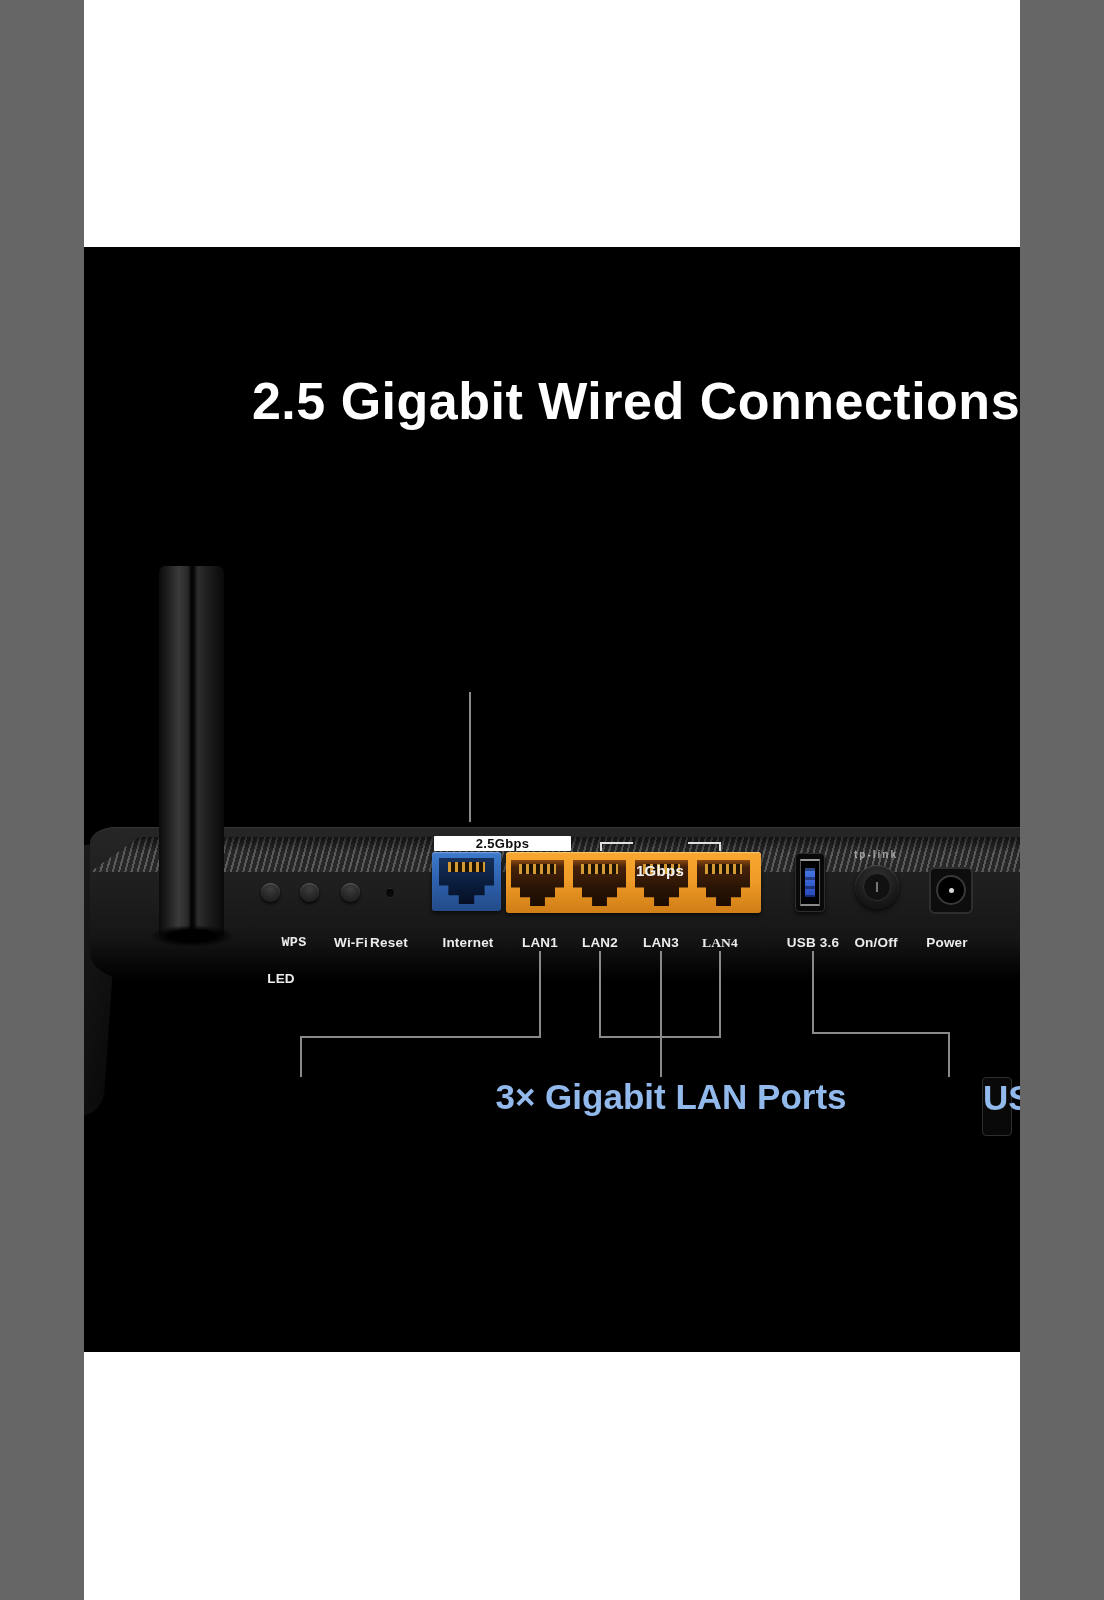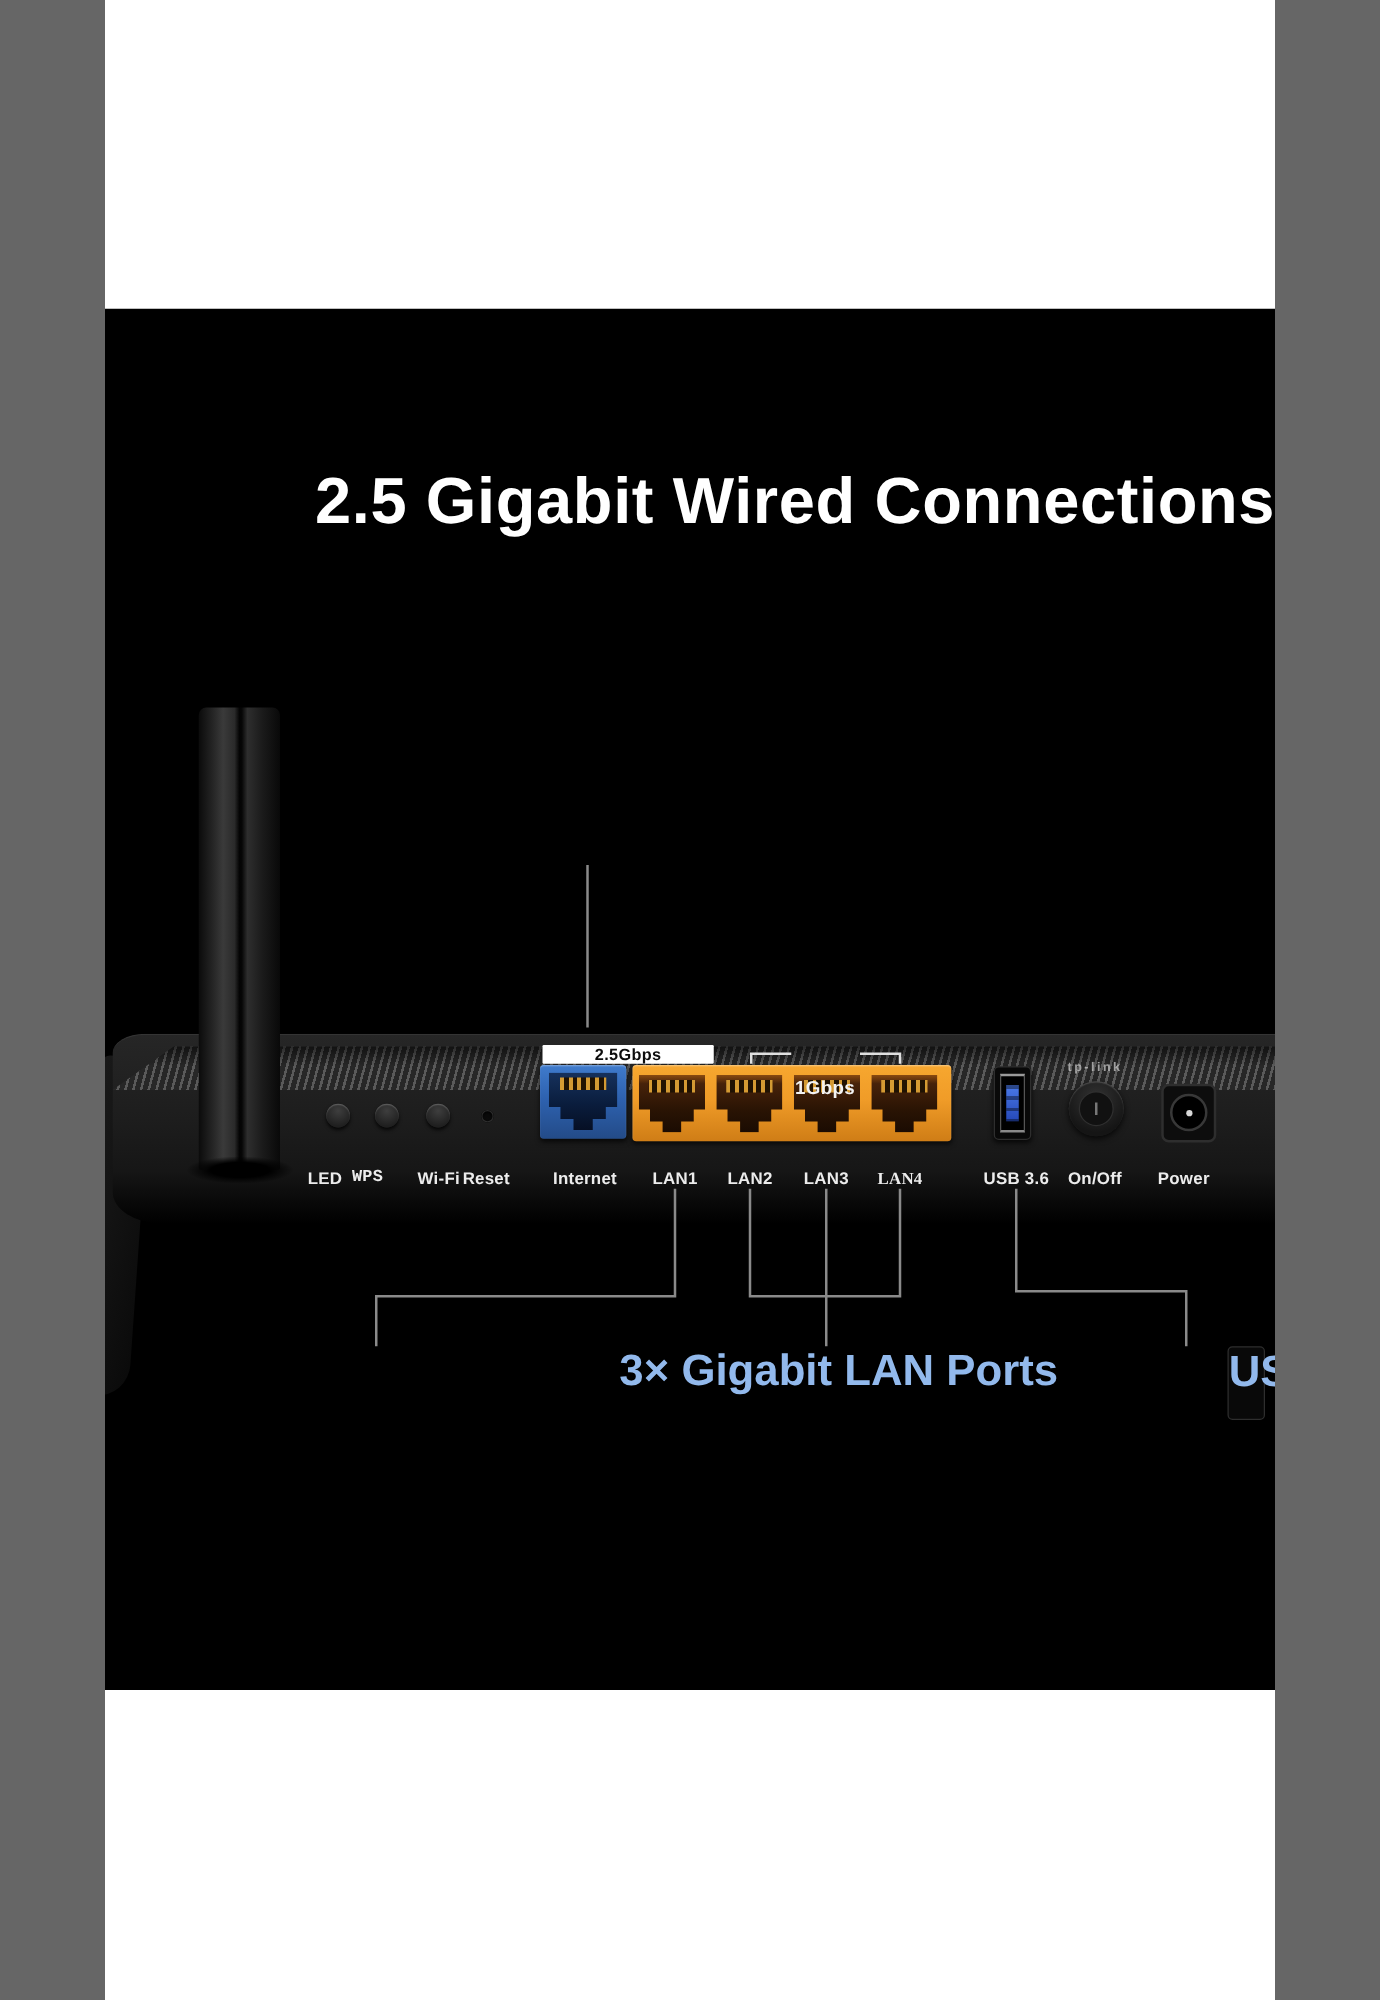--- a/index.html
+++ b/index.html
@@ -169,21 +169,21 @@
           <div class="mark"></div>
         </div>
     </div>
 
     <div class="dc">
       <div class="ring">
           <div class="dot"></div>
         </div>
     </div>
 
-    <span class="port-label" style="left:176px;">LED</span>
+    <span class="port-label" style="left:197px;margin-top:36px;">LED</span>
     <span class="port-label" style="left:210px;font-family:Liberation Mono, monospace;">WPS</span>
     <span class="port-label" style="left:267px;">Wi-Fi</span>
     <span class="port-label" style="left:305px;">Reset</span>
     <span class="port-label" style="left:384px;">Internet</span>
     <span class="port-label" style="left:456px;">LAN1</span>
     <span class="port-label" style="left:516px;">LAN2</span>
     <span class="port-label" style="left:577px;">LAN3</span>
     <span class="port-label" style="left:636px;font-family:Liberation Serif, serif;">LAN4</span>
     <span class="port-label" style="left:729px;">USB 3.6</span>
     <span class="port-label" style="left:792px;">On/Off</span>

